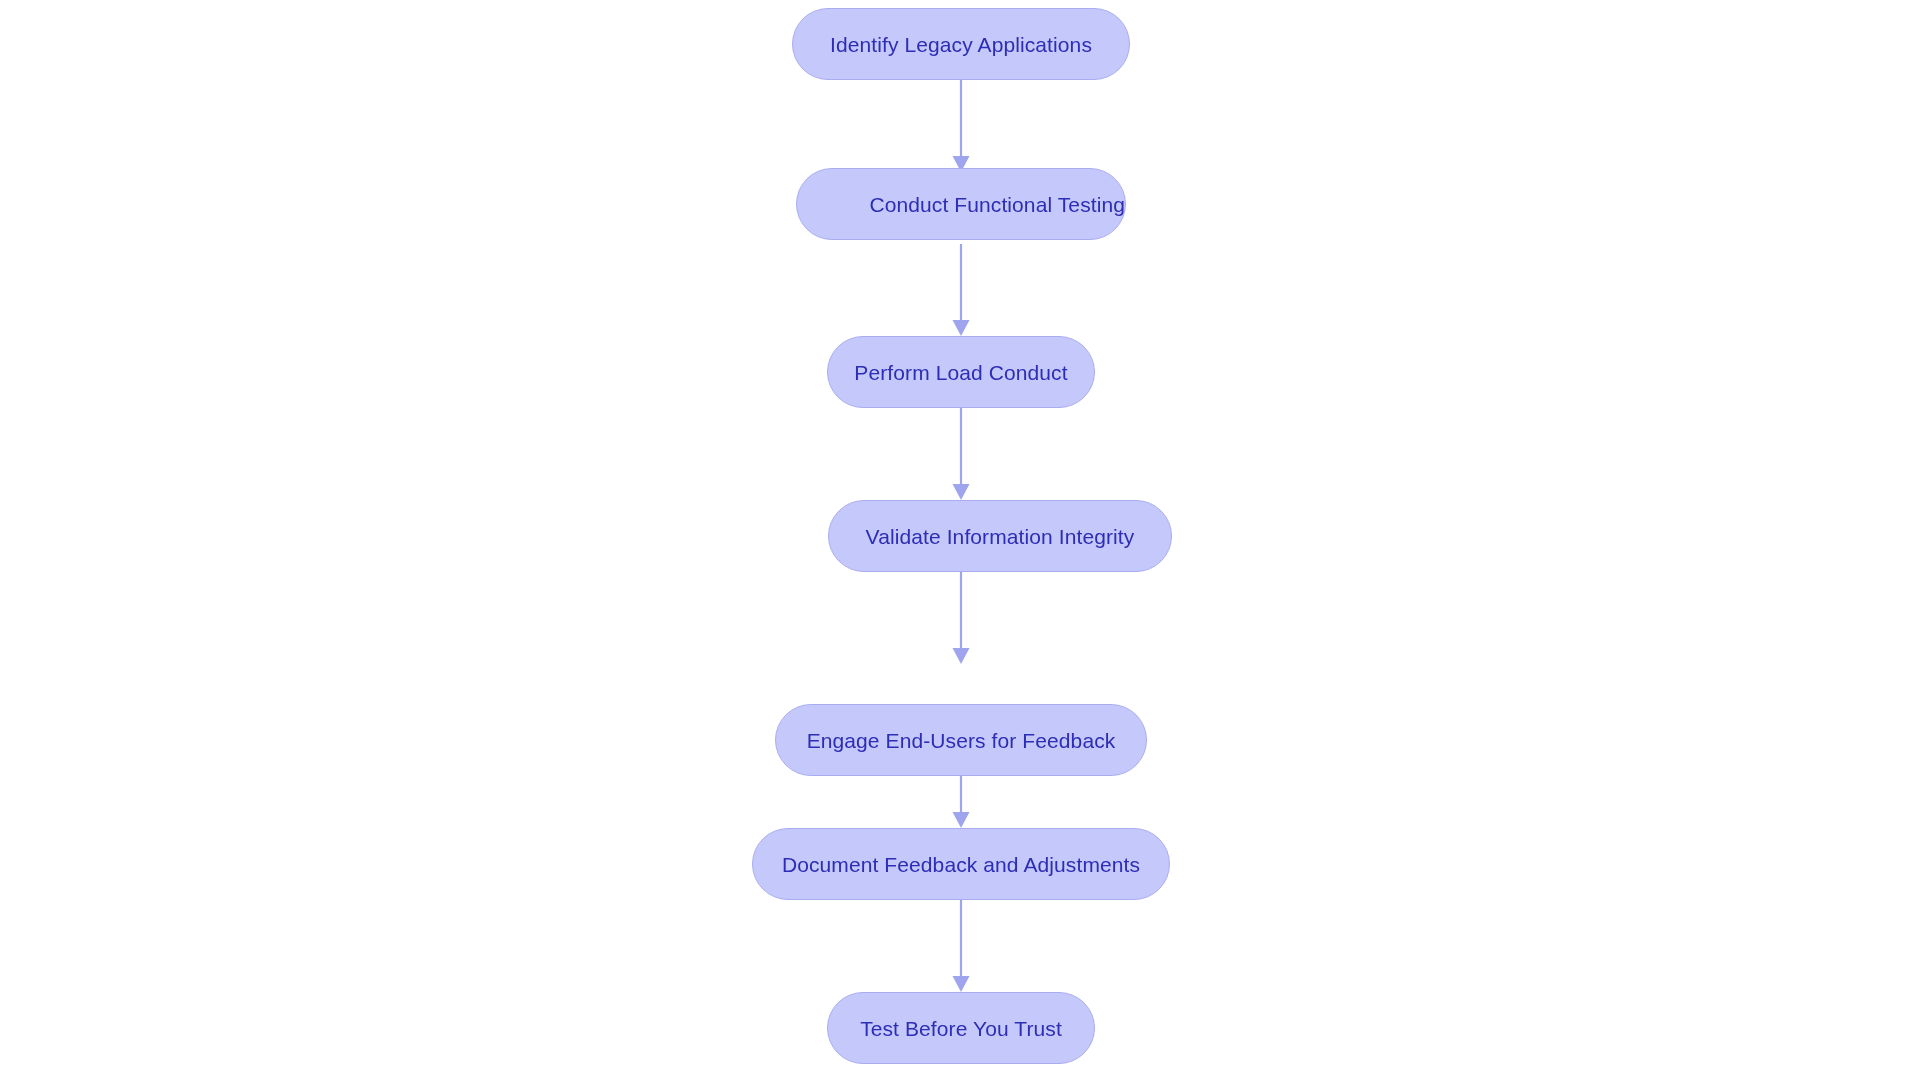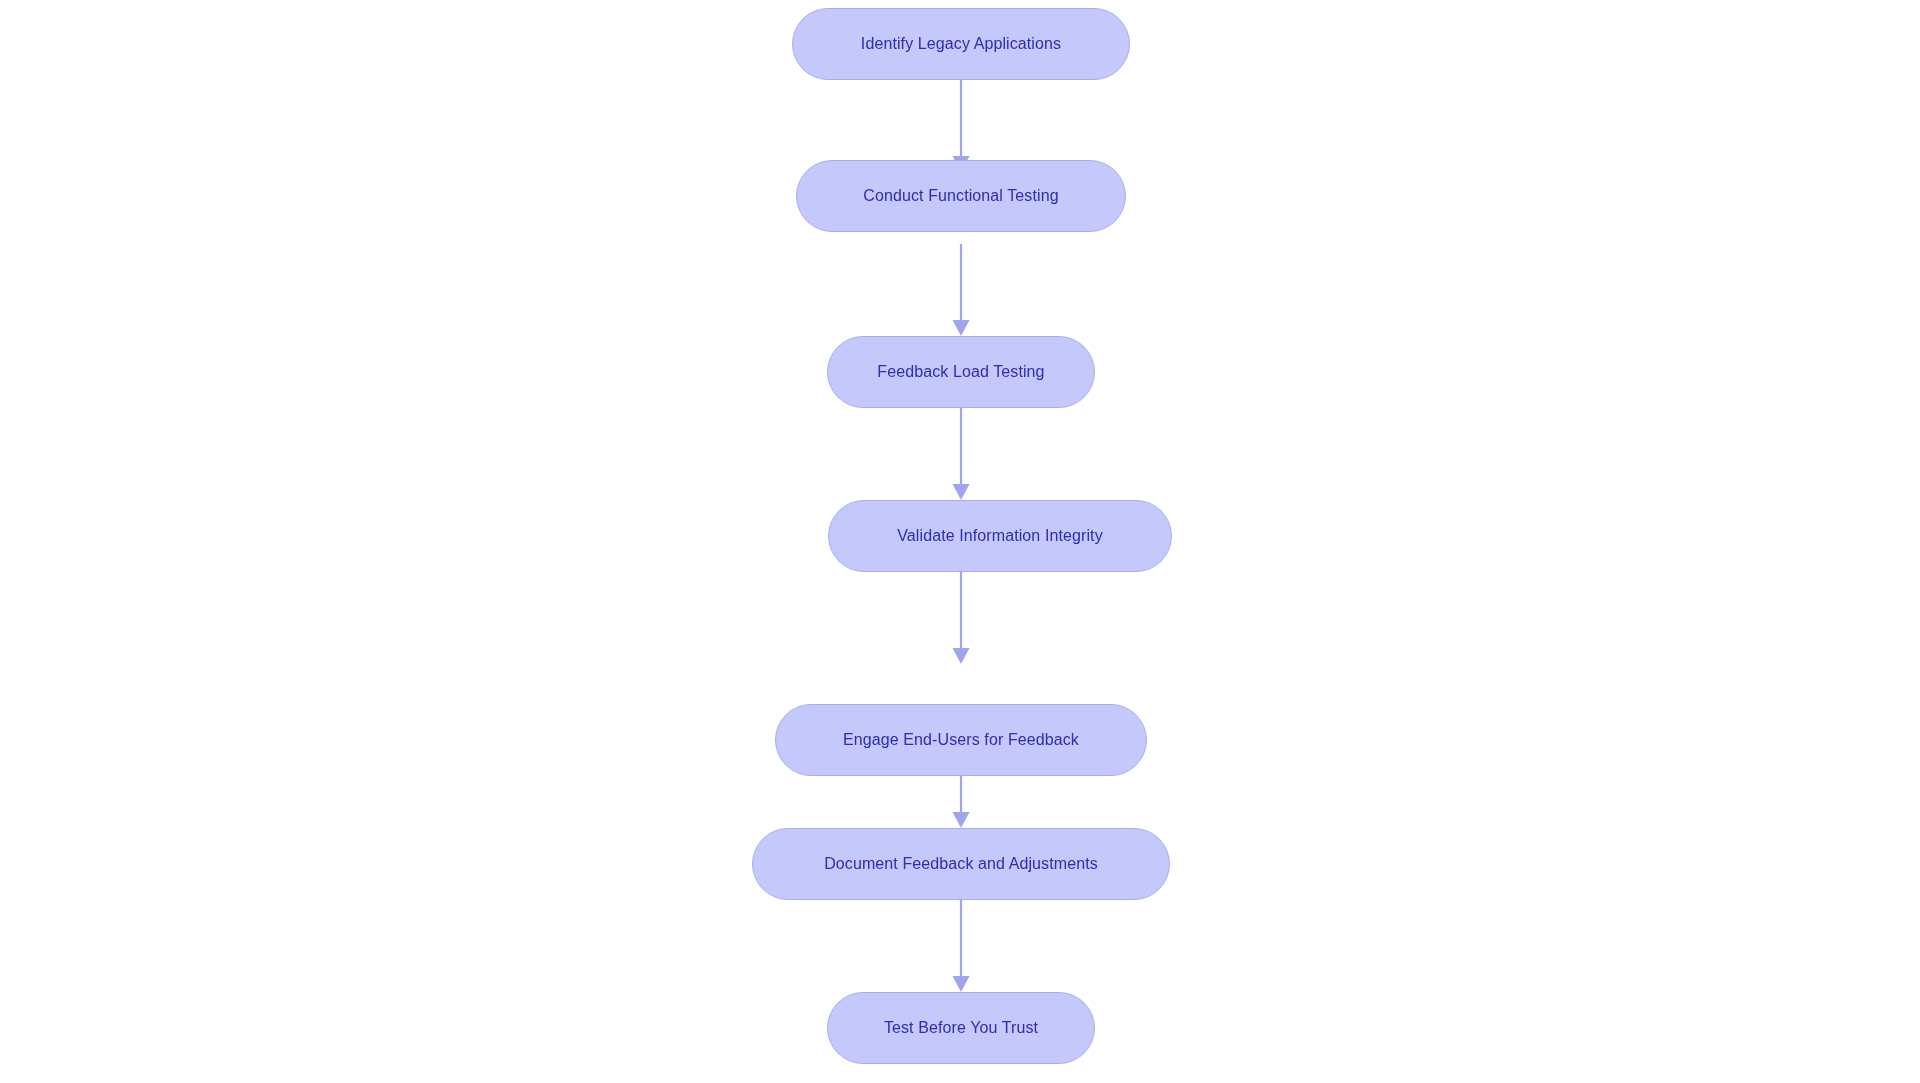--- a/index.html
+++ b/index.html
@@ -38,21 +38,21 @@
     background: #c5c8fa;
     border: 1.6px solid #a9adf0;
     display: flex;
     align-items: center;
     justify-content: center;
     transform: translateX(-50%);
   }
   .flow-node-label {
     color: #2d2db5;
     font-family: "Liberation Sans", sans-serif;
-    font-size: 16px;
+    font-size: 21px;
     font-weight: 400;
     line-height: 1;
     letter-spacing: 0.1px;
     white-space: nowrap;
     user-select: none;
   }
 
   
   .flow-connector {
     position: absolute;
@@ -114,25 +114,25 @@
           <svg width="28" height="92" viewBox="0 0 28 92">
             <line class="flow-connector-line" x1="14" y1="0" x2="14" y2="77"></line>
             <polygon class="flow-connector-head" points="5.5,76 22.5,76 14,92"></polygon>
           </svg>
         </div>
       </div>
     <div id="node-layer">
         <div class="flow-node" style="left: 961px; top: 8px; width: 338px;">
           <span class="flow-node-label">Identify Legacy Applications</span>
         </div>
-        <div class="flow-node" style="left: 961px; top: 160px; width: 330px;">
+        <div class="flow-node" style="left: 961px; top: 168px; width: 330px; justify-content: flex-end;">
           <span class="flow-node-label">Conduct Functional Testing</span>
         </div>
         <div class="flow-node" style="left: 961px; top: 336px; width: 268px;">
-          <span class="flow-node-label">Feedback Load Testing</span>
+          <span class="flow-node-label">Perform Load Conduct</span>
         </div>
         <div class="flow-node" style="left: 1000px; top: 500px; width: 344px;">
           <span class="flow-node-label">Validate Information Integrity</span>
         </div>
         <div class="flow-node" style="left: 961px; top: 664px; width: 372px; margin-top: 40px;">
           <span class="flow-node-label">Engage End-Users for Feedback</span>
         </div>
         <div class="flow-node" style="left: 961px; top: 828px; width: 418px;">
           <span class="flow-node-label">Document Feedback and Adjustments</span>
         </div>

